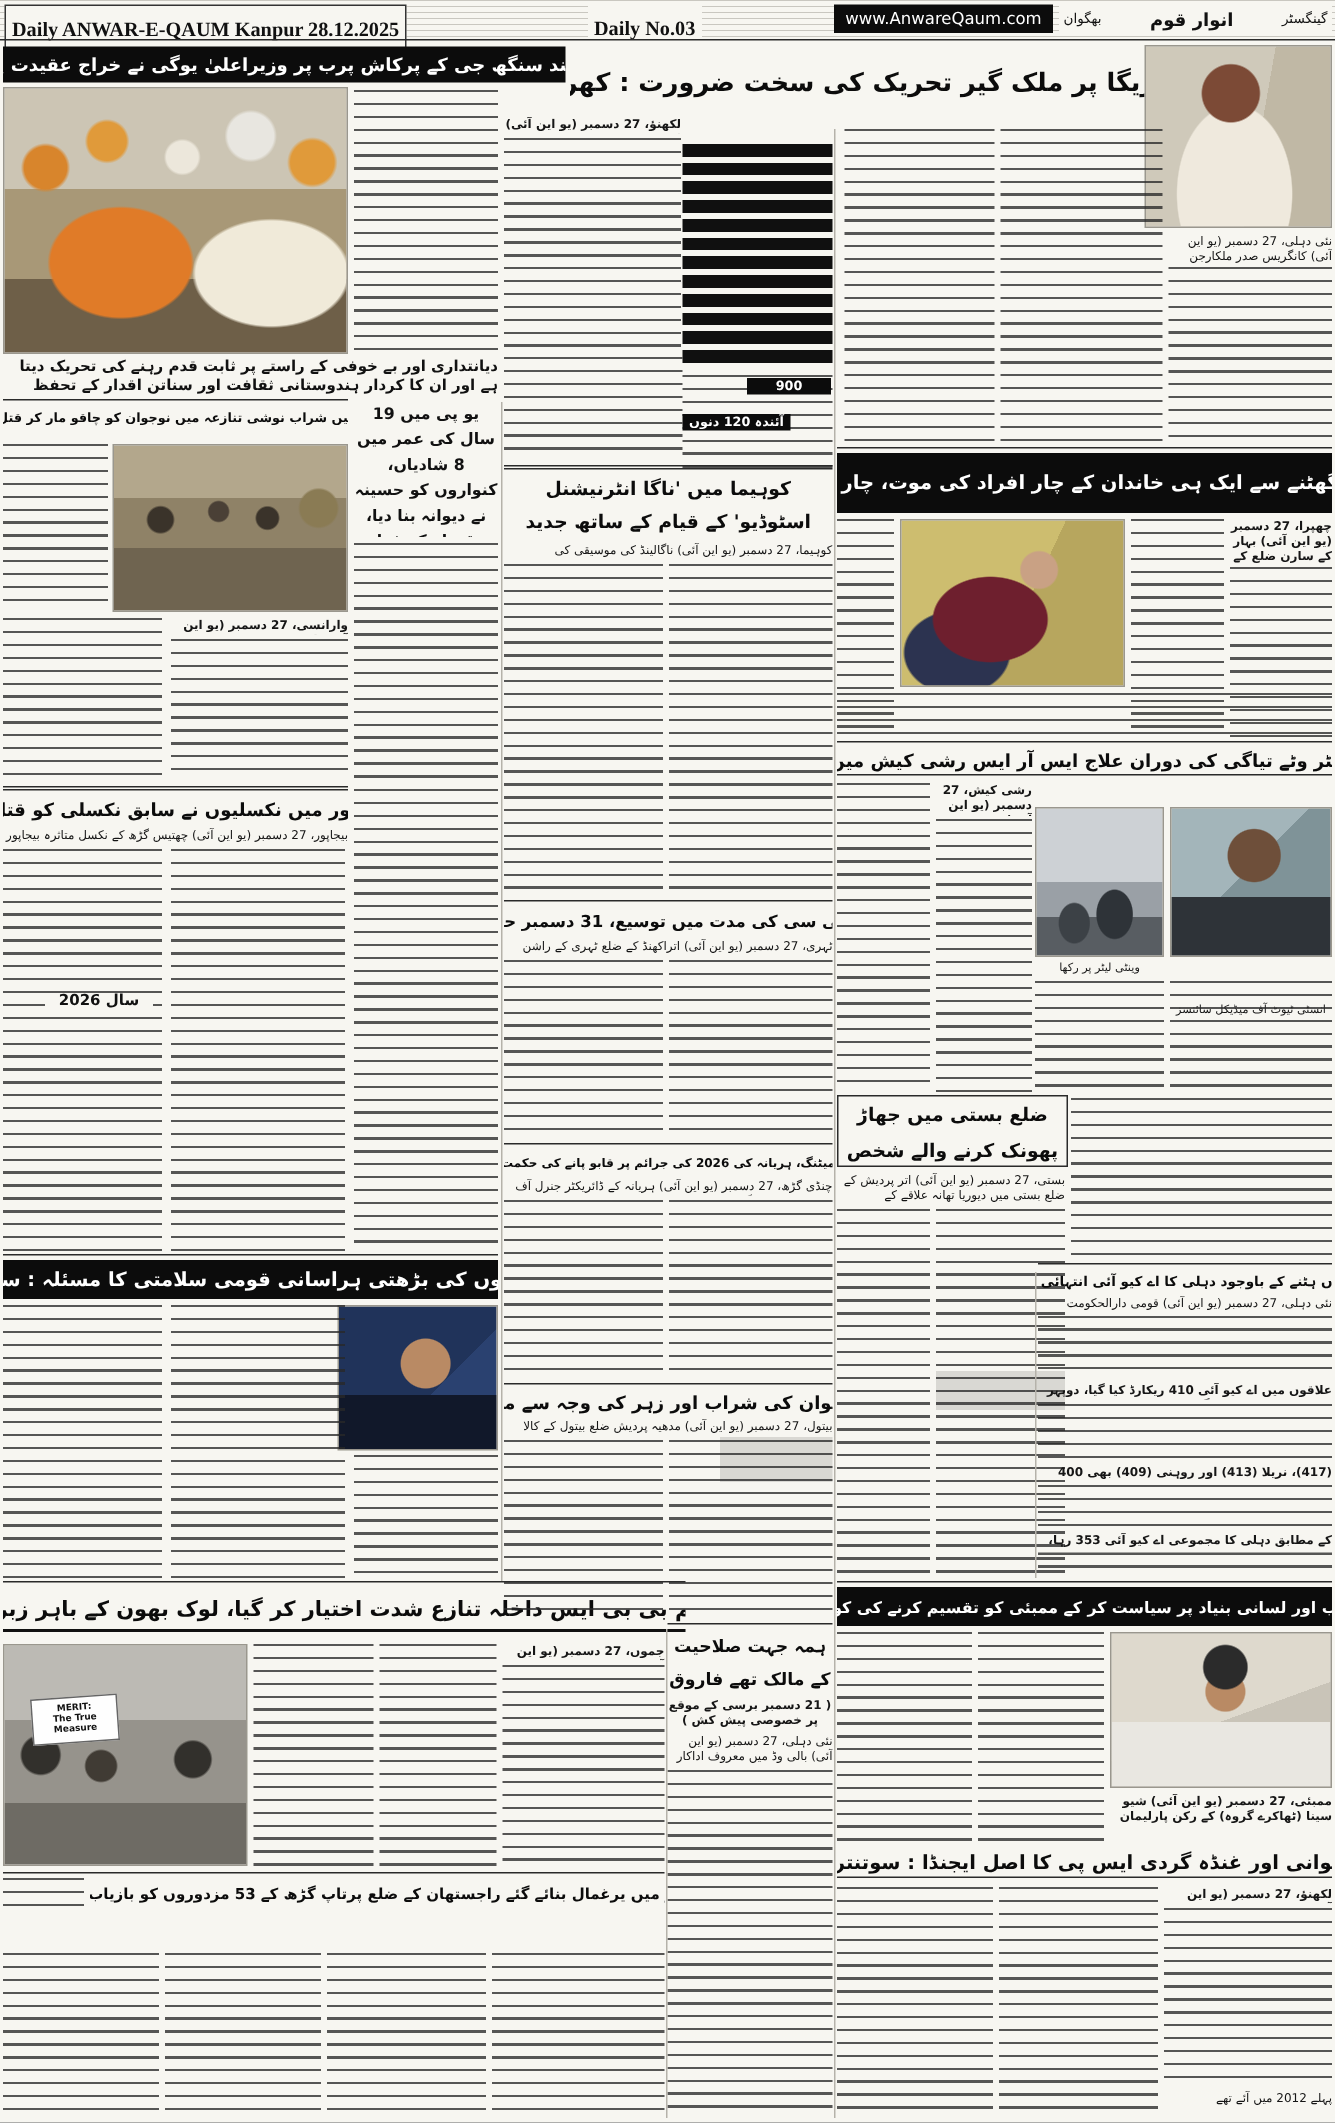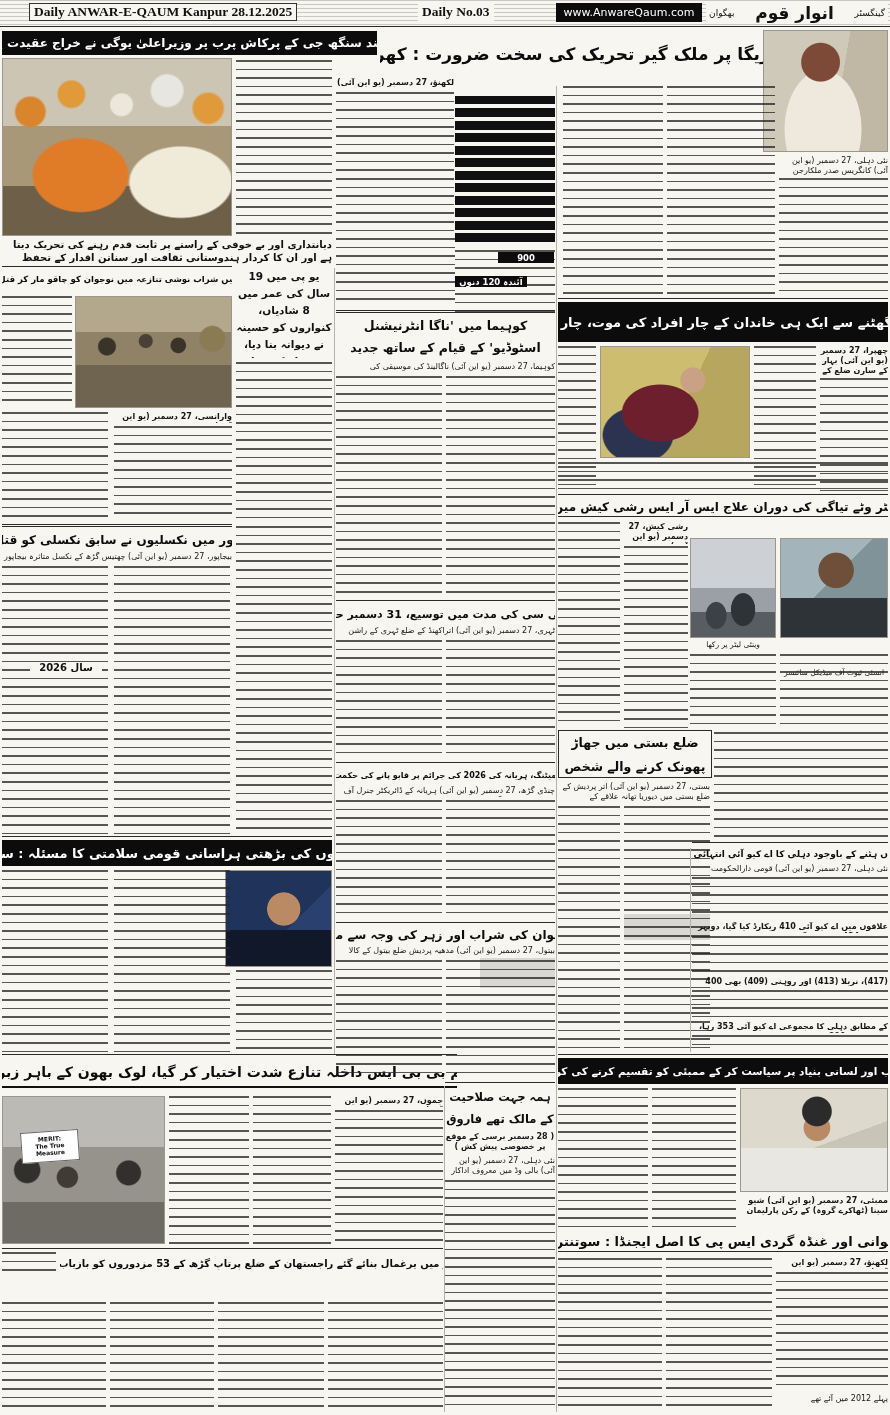--- a/index.html
+++ b/index.html
@@ -67,37 +67,37 @@
   .placard{position:absolute;background:#fefefe;border:1px solid #666;color:#111;
            font-size:6px;line-height:7px;text-align:center;font-weight:700;transform:rotate(-4deg);}
   .ph-raut{background:
     radial-gradient(circle at 52% 22%,#2b2b2b 0 13%,transparent 14%),
     radial-gradient(circle at 52% 38%,#b98a64 0 13%,transparent 14%),
     linear-gradient(180deg,transparent 0 58%,#e9e7e1 58%),
     linear-gradient(160deg,#ded9cd 0 55%,#c9c4b8 55%);}
   
   .hdr{position:absolute;left:0;top:0;width:890px;height:26px;
        background:repeating-linear-gradient(to bottom,#c9c7c0 0 1px,#f7f6f1 1px 4px);}
-  .hdr .patch{background:#f7f6f1;padding:0 4px;display:flex;align-items:center;height:18px;margin-left:26px;}
+  .hdr .patch{background:#f7f6f1;padding:16px 4px;display:flex;align-items:center;height:18px;}
   .serif{font-family:"Liberation Serif","DejaVu Serif",serif;}
 </style>
 </head>
 <body>
 
 <div class="page">
 
   <div class="hdr">
     <div class="abs patch serif" style="left:3px;top:3px;font-size:13.5px;font-weight:700;border:1px solid #333;">Daily ANWAR-E-QAUM Kanpur  28.12.2025</div>
     <div class="abs patch serif" style="left:392px;top:3px;font-size:13.5px;font-weight:700;">Daily No.03</div>
     <div class="abs" style="left:556px;top:3px;width:146px;height:19px;background:#0c0c0c;color:#fff;
          display:flex;align-items:center;justify-content:center;font-size:11px;">www.AnwareQaum.com</div>
     <div class="abs u" style="left:706px;top:1px;width:182px;height:23px;display:flex;align-items:center;
          justify-content:space-between;background:#f7f6f1;padding:0 3px;">
       <span style="font-size:9px;">گینگسٹر</span>
-      <span style="font-size:17px;font-weight:700;">انوار قوم</span>
+      <span style="font-size:12px;font-weight:700;">انوار قوم</span>
       <span style="font-size:9px;">بھگوان</span>
     </div>
   </div>
   <div class="abs rule" style="left:0;top:26px;width:890px;"></div>
 
   <div class="abs bar" style="left:2px;top:31px;width:375px;height:24px;font-size:12px;">گرو گوبند سنگھ جی کے پرکاش پرب پر وزیراعلیٰ یوگی نے خراج عقیدت پیش کیا</div>
   <div class="photo ph-yogi" style="left:2px;top:58px;width:230px;height:178px;"></div>
   <div class="abs sim" style="left:236px;top:60px;width:96px;height:176px;"></div>
   <div class="abs dl" style="left:336px;top:78px;width:118px;height:11px;font-weight:700;">لکھنؤ،  27 دسمبر (یو این آئی) از</div>
   <div class="abs sim" style="left:336px;top:92px;width:118px;height:144px;"></div>
@@ -186,21 +186,21 @@
 
   <div class="abs rule" style="left:336px;top:922px;width:219px;"></div>
   <div class="abs hd nw" style="left:336px;top:926px;width:219px;height:18px;font-size:12px;">نوجوان کی شراب اور زہر کی وجہ سے موت</div>
   <div class="abs dl" style="left:336px;top:946px;width:219px;height:11px;">بیتول، 27 دسمبر (یو این آئی) مدھیہ پردیش ضلع بیتول کے کالا پاٹھا علاقے سے ایک</div>
   <div class="abs grey" style="left:480px;top:958px;width:75px;height:30px;"></div>
   <div class="abs sim" style="left:336px;top:960px;width:106px;height:120px;"></div>
   <div class="abs sim" style="left:446px;top:960px;width:109px;height:120px;"></div>
 
   <div class="abs rule" style="left:445px;top:1082px;width:110px;"></div>
   <div class="abs hd" style="left:445px;top:1086px;width:110px;height:44px;font-size:11.5px;line-height:22px;">ہمہ جہت صلاحیت کے مالک تھے فاروق شیخ</div>
-  <div class="abs dl" style="left:445px;top:1132px;width:110px;height:22px;font-weight:700;text-align:center;">( 28 دسمبر برسی کے موقع پر خصوصی پیش کش )</div>
+  <div class="abs dl" style="left:445px;top:1132px;width:110px;height:22px;font-weight:700;text-align:center;">( 21 دسمبر برسی کے موقع پر خصوصی پیش کش )</div>
   <div class="abs dl" style="left:445px;top:1156px;width:110px;height:21px;">نئی دہلی، 27 دسمبر (یو این آئی) بالی وڈ میں معروف اداکار اور</div>
   <div class="abs sim" style="left:445px;top:1180px;width:110px;height:232px;"></div>
 
   <div class="abs rule" style="left:558px;top:298px;width:330px;"></div>
   <div class="abs bar" style="left:558px;top:302px;width:330px;height:40px;font-size:13px;">سارن میں دم گھٹنے سے ایک ہی خاندان کے چار افراد کی موت، چار کی حالت نازک</div>
   <div class="photo ph-saran" style="left:600px;top:346px;width:150px;height:112px;"></div>
   <div class="abs sim" style="left:558px;top:346px;width:38px;height:146px;"></div>
   <div class="abs sim" style="left:754px;top:346px;width:62px;height:146px;"></div>
   <div class="abs dl" style="left:820px;top:346px;width:68px;height:30px;font-weight:700;">چھپرا، 27 دسمبر (یو این آئی) بہار کے سارن ضلع کے بھگوان بازار تھانہ علاقے</div>
   <div class="abs sim" style="left:820px;top:378px;width:68px;height:114px;"></div>

